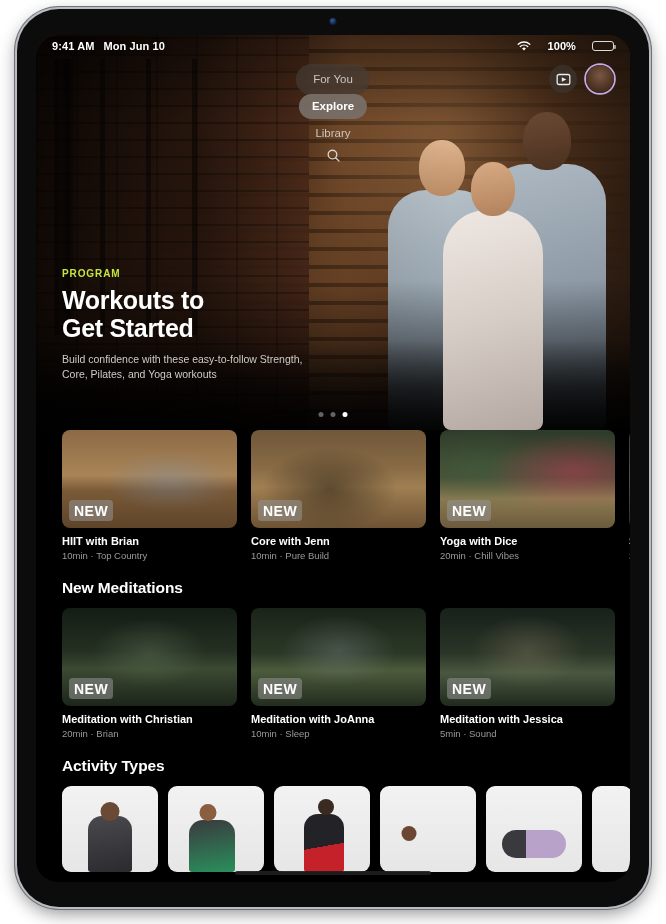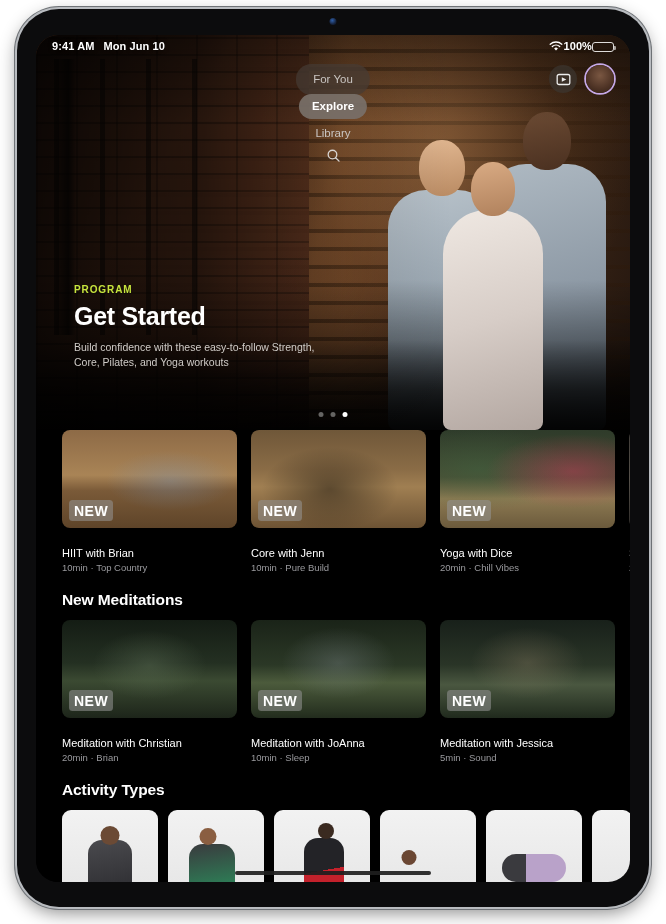--- a/index.html
+++ b/index.html
@@ -36,21 +36,21 @@
   
   .statusbar {
     position: absolute; top: 0; left: 0; right: 0; height: 22px;
     display: flex; align-items: center; justify-content: space-between;
     padding: 0 16px; z-index: 40;
     color: #fff; font-size: 11px; font-weight: bold;
     letter-spacing: .1px;
     text-shadow: 0 0 4px rgba(0,0,0,.65);
   }
   .status-left { display: flex; gap: 9px; align-items: center; }
-  .status-right { display: flex; gap: 0; align-items: flex-end; }
+  .status-right { display: flex; gap: 16px; align-items: center; }
   .wifi-icon { display: block; }
   .battery {
     width: 22px; height: 10.5px; border: 1.2px solid rgba(255,255,255,.85);
     border-radius: 3px; position: relative; padding: 1.2px;
   }
   .battery::after {
     content: ""; position: absolute; right: -3px; top: 3px;
     width: 1.6px; height: 4px; border-radius: 0 1px 1px 0;
     background: rgba(255,255,255,.6);
   }
@@ -164,21 +164,21 @@
     display: flex; align-items: center; justify-content: center;
   }
   .avatar {
     width: 28px; height: 28px; border-radius: 50%;
     background: radial-gradient(circle at 50% 38%, #7a5742 0%, #4e3325 58%, #2d1d14 100%);
     box-shadow: 0 0 0 1.8px #c6a9e8;
   }
 
   
   .hero-copy {
-    position: absolute; left: 26px; bottom: 60px; z-index: 20; width: 250px; margin-left: 12px;
+    position: absolute; left: 26px; bottom: 48px; z-index: 20; width: 250px;
   }
   .kicker {
     font-size: 10px; font-weight: bold; letter-spacing: .9px;
     color: #c6e43d; margin-bottom: 7px;
   }
   .hero-title {
     font-size: 25px; font-weight: bold; color: #fff; line-height: 1.12;
     letter-spacing: -.3px;
   }
   .hero-sub {
@@ -212,21 +212,21 @@
     background: #1a1510;
   }
   .badge-new {
     position: absolute; left: 7px; bottom: 7px;
     background: rgba(150,150,150,.55);
     backdrop-filter: blur(6px);
     color: #fff; font-size: 14px; font-weight: bold; letter-spacing: .5px;
     padding: 2.5px 5px; border-radius: 3.5px;
   }
   .card-title {
-    margin-top: 19px; font-size: 11px; font-weight: normal; color: #fff;
+    margin-top: 7px; font-size: 11px; font-weight: bold; color: #fff;
     white-space: nowrap; overflow: hidden;
   }
   .card-meta {
     margin-top: 3px; font-size: 9.5px; color: #9a9a9e;
     white-space: nowrap; overflow: hidden;
   }
 
   
   .th-hiit {
     background:
@@ -352,20 +352,21 @@
               <polygon points="6.2,4.6 11,7 6.2,9.4" fill="#ededed"></polygon>
             </svg>
           </div>
           <div class="avatar"></div>
         </div>
       </div>
 
       <div class="hero-copy">
         <div class="kicker">PROGRAM</div>
         <div class="hero-title">
+          <div>Workouts to</div>
           <div>Get Started</div>
         </div>
         <div class="hero-sub">Build confidence with these easy-to-follow Strength, Core, Pilates, and Yoga workouts</div>
       </div>
 
       <div class="dots">
         <span class="dot"></span>
         <span class="dot"></span>
         <span class="dot active"></span>
       </div>

